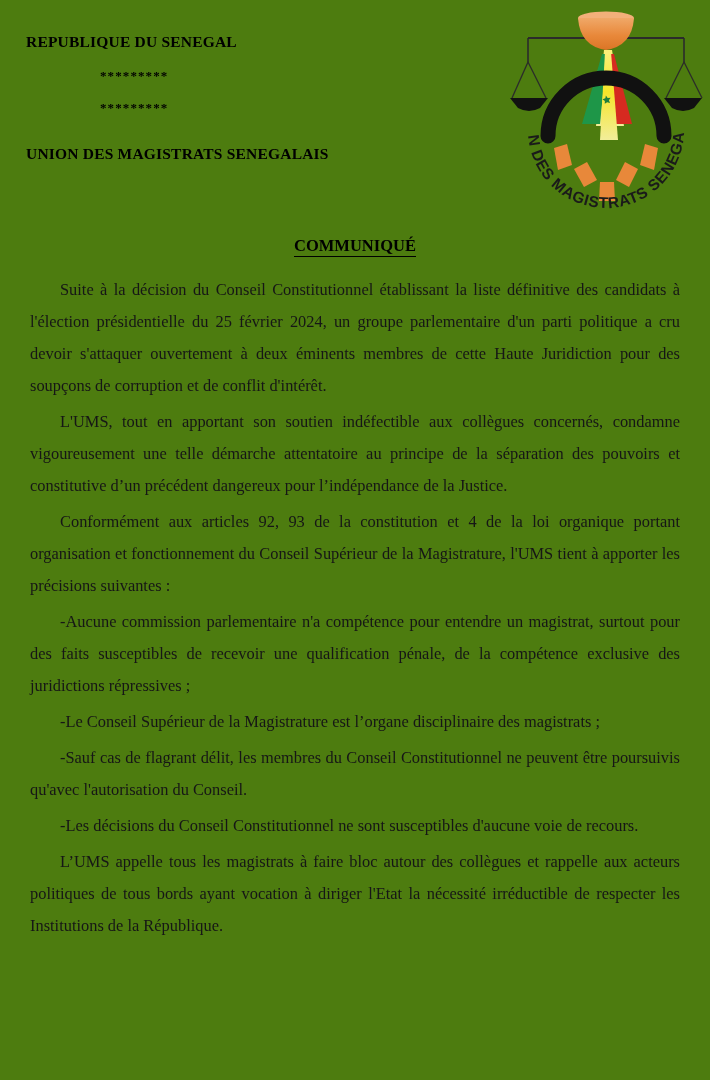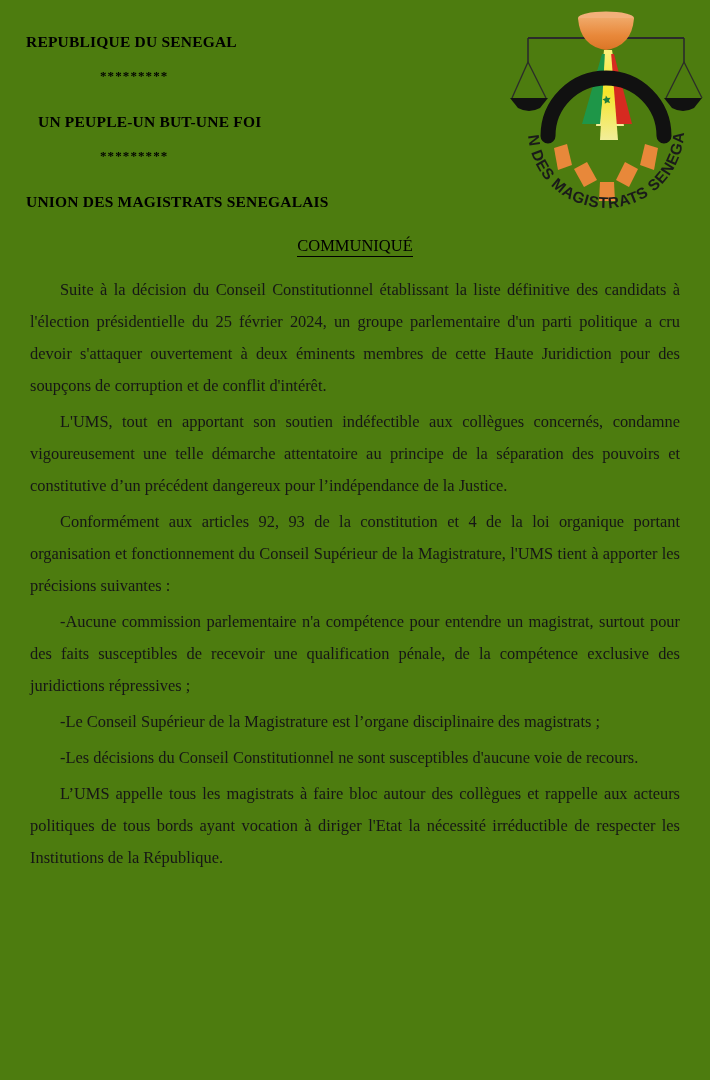--- a/index.html
+++ b/index.html
@@ -56,21 +56,21 @@
 
   
   .doc {
     position: absolute;
     left: 26px;
     top: 236px;
     width: 658px;
   }
   .title {
     text-align: center;
-    font-weight: normal;
+    font-weight: bold;
     font-size: 16.5px;
     color: #000000;
     margin-bottom: 18px;
   }
   .title span {
     border-bottom: 1.6px solid #000000;
     padding-bottom: 1px;
   }
   .para {
     text-align: justify;
@@ -110,21 +110,20 @@
   }
 </style>
 </head>
 <body>
 
 <div class="page">
 
   <div class="letterhead">
     <div class="lh-line lh-rep">REPUBLIQUE DU SENEGAL</div>
     <div class="lh-stars">*********</div>
-    <div class="lh-line lh-motto">UN PEUPLE-UN BUT-UNE FOI</div>
     <div class="lh-stars">*********</div>
     <div class="lh-line lh-union">UNION DES MAGISTRATS SENEGALAIS</div>
   </div>
 
   <div class="logo">
     <svg viewBox="0 0 196 216" xmlns="http://www.w3.org/2000/svg">
       <defs>
         <path id="ringPath" d="M 20,128 A 78,78 0 0 0 176,128" fill="none"></path>
         <linearGradient id="bowlGrad" x1="0" y1="0" x2="0" y2="1">
           <stop offset="0%" stop-color="#F0A868"></stop>
@@ -192,19 +191,20 @@
   <div class="doc">
     <div class="title">
       <span>COMMUNIQUÉ</span>
     </div>
     <div id="paragraphs">
         <p class="para indent">Suite à la décision du Conseil Constitutionnel établissant la liste définitive des candidats à l'élection présidentielle du 25 février 2024, un groupe parlementaire d'un parti politique a cru devoir s'attaquer ouvertement à deux éminents membres de cette Haute Juridiction pour des soupçons de corruption et de conflit d'intérêt.</p>
         <p class="para indent">L'UMS, tout en apportant son soutien indéfectible aux collègues concernés, condamne vigoureusement une telle démarche attentatoire au principe de la séparation des pouvoirs et constitutive d’un précédent dangereux pour l’indépendance de la Justice.</p>
         <p class="para indent">Conformément aux articles 92, 93 de la constitution et 4 de la loi organique portant organisation et fonctionnement du Conseil Supérieur de la Magistrature, l'UMS tient à apporter les précisions suivantes :</p>
         <p class="para bullet">-Aucune commission parlementaire n'a compétence pour entendre un magistrat, surtout pour des faits susceptibles de recevoir une qualification pénale, de la compétence exclusive des juridictions répressives ;</p>
         <p class="para bullet">-Le Conseil Supérieur de la Magistrature est l’organe disciplinaire des magistrats ;</p>
+        <p class="para bullet">-Sauf cas de flagrant délit, les membres du Conseil Constitutionnel ne peuvent être poursuivis qu'avec l'autorisation du Conseil.</p>
         <p class="para bullet">-Les décisions du Conseil Constitutionnel ne sont susceptibles d'aucune voie de recours.</p>
         <p class="para indent">L’UMS appelle tous les magistrats à faire bloc autour des collègues et rappelle aux acteurs politiques de tous bords ayant vocation à diriger l'Etat la nécessité irréductible de respecter les Institutions de la République.</p>
       </div>
   </div>
 
 
 </div>
 
 </body></html>

